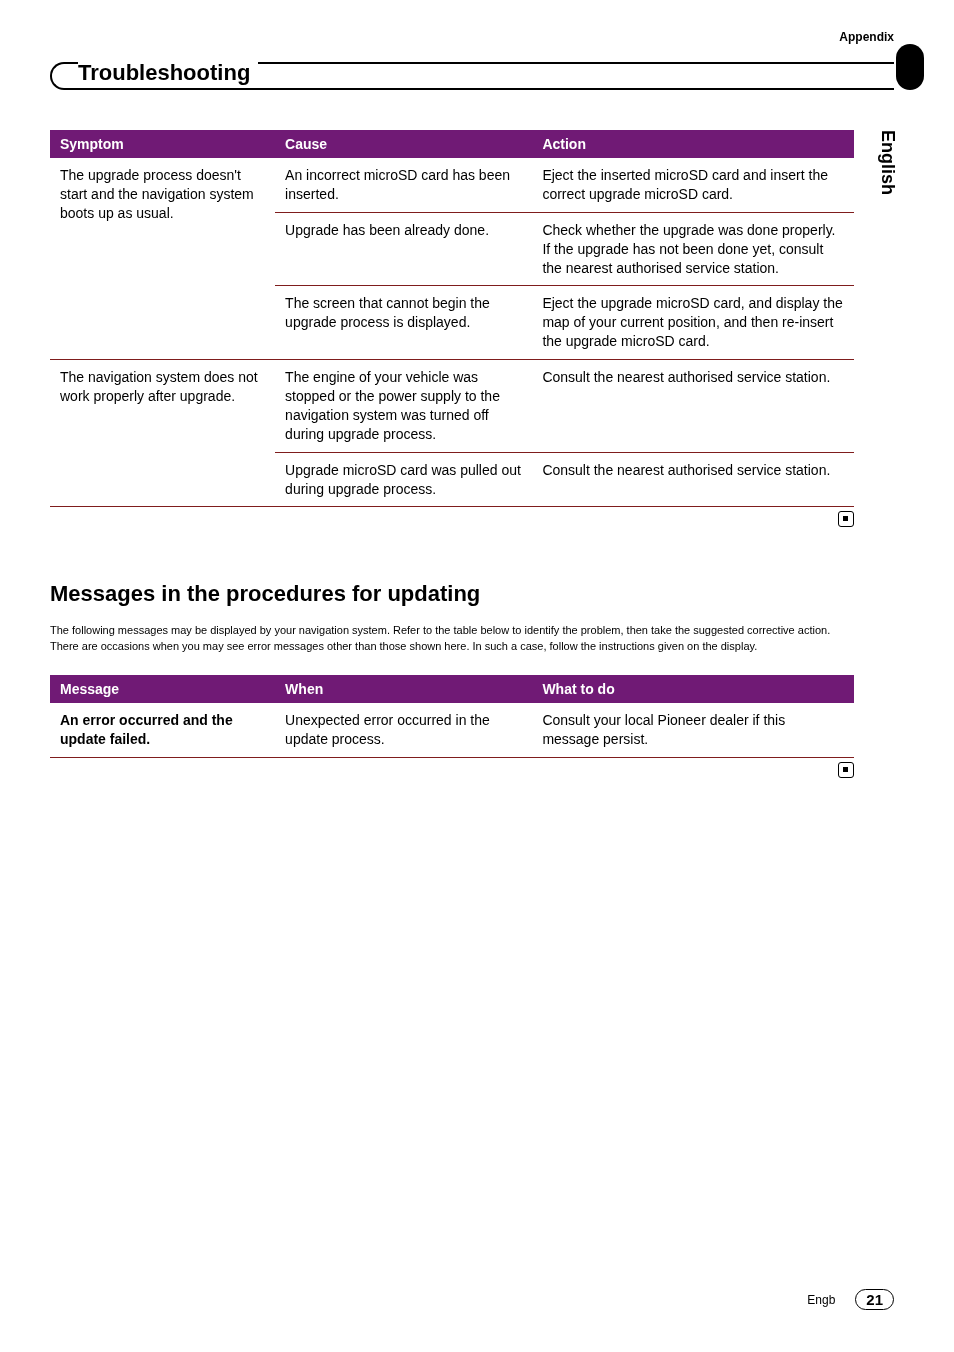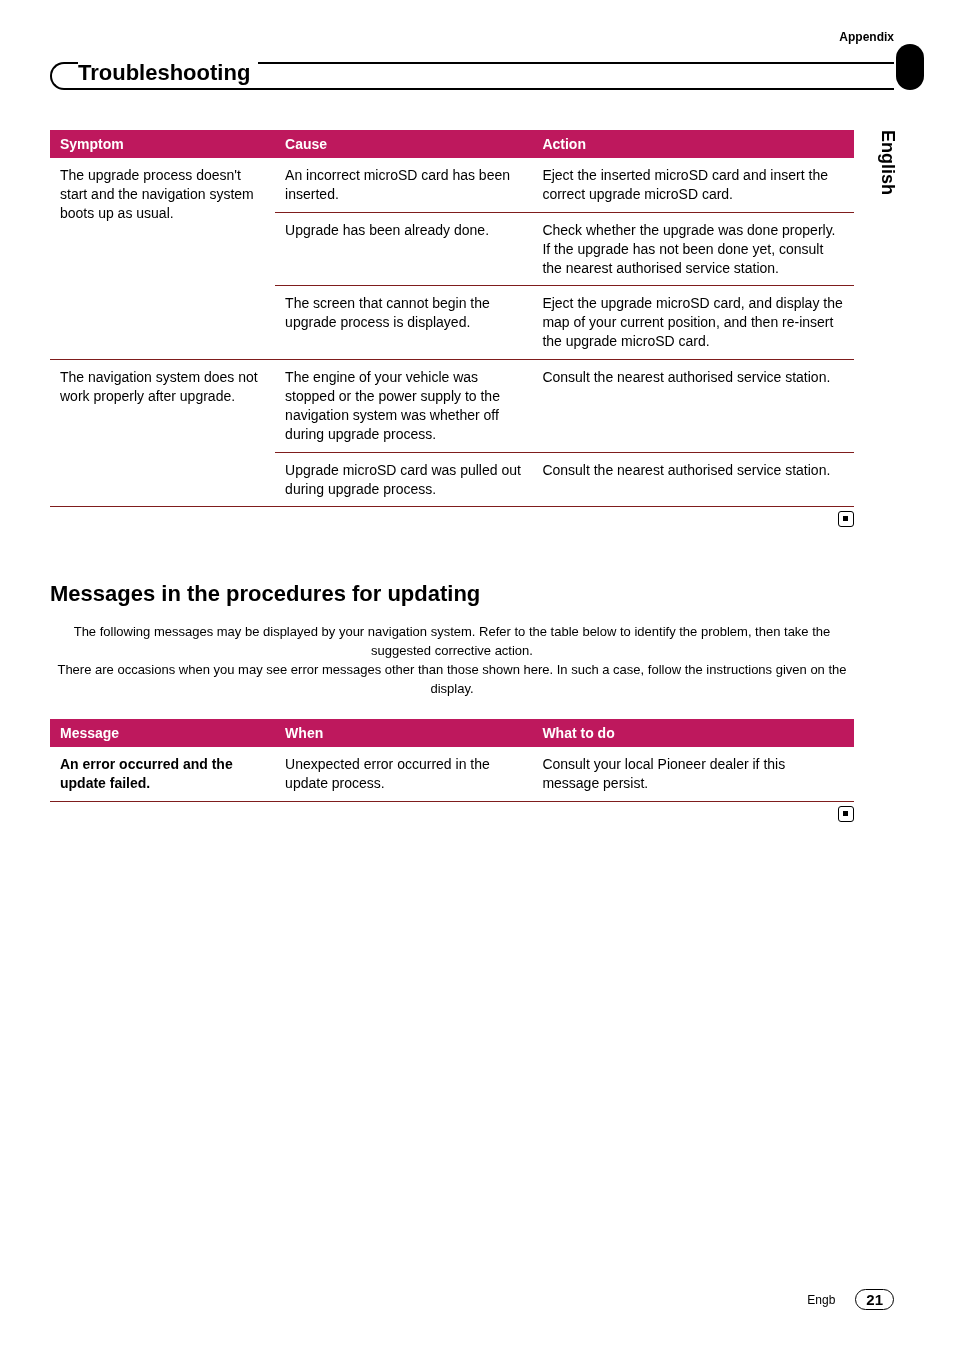--- a/index.html
+++ b/index.html
@@ -93,32 +93,31 @@
       font-weight: bold;
       margin-bottom: 30px;
     }
     h2 {
       font-size: 22px;
       font-weight: bold;
       margin-top: 50px;
       margin-bottom: 16px;
     }
     .intro-text {
-      font-size: 13px;
+      font-size: 11px;
       line-height: 1.45;
       margin-bottom: 20px;
-      text-align: center;
     }
     table {
       width: 100%;
       border-collapse: collapse;
       font-size: 14px;
     }
     thead tr {
-      background: #be185d;
+      background: #701a75;
       color: #fff;
     }
     th {
       text-align: left;
       padding: 6px 10px;
       font-weight: bold;
       font-size: 14px;
     }
     td {
       padding: 8px 10px;
@@ -207,21 +206,21 @@
       <tr>
         <td>Upgrade has been already done.</td>
         <td>Check whether the upgrade was done properly. If the upgrade has not been done yet, consult the nearest authorised service station.</td>
       </tr>
       <tr>
         <td>The screen that cannot begin the upgrade process is displayed.</td>
         <td>Eject the upgrade microSD card, and display the map of your current position, and then re-insert the upgrade microSD card.</td>
       </tr>
       <tr>
         <td rowspan="2">The navigation system does not work properly after upgrade.</td>
-        <td>The engine of your vehicle was stopped or the power supply to the navigation system was whether off during upgrade process.</td>
+        <td>The engine of your vehicle was stopped or the power supply to the navigation system was turned off during upgrade process.</td>
         <td>Consult the nearest authorised service station.</td>
       </tr>
       <tr>
         <td>Upgrade microSD card was pulled out during upgrade process.</td>
         <td>Consult the nearest authorised service station.</td>
       </tr>
     </tbody>
   </table>
   <div class="end-marker"><span></span></div>
 

